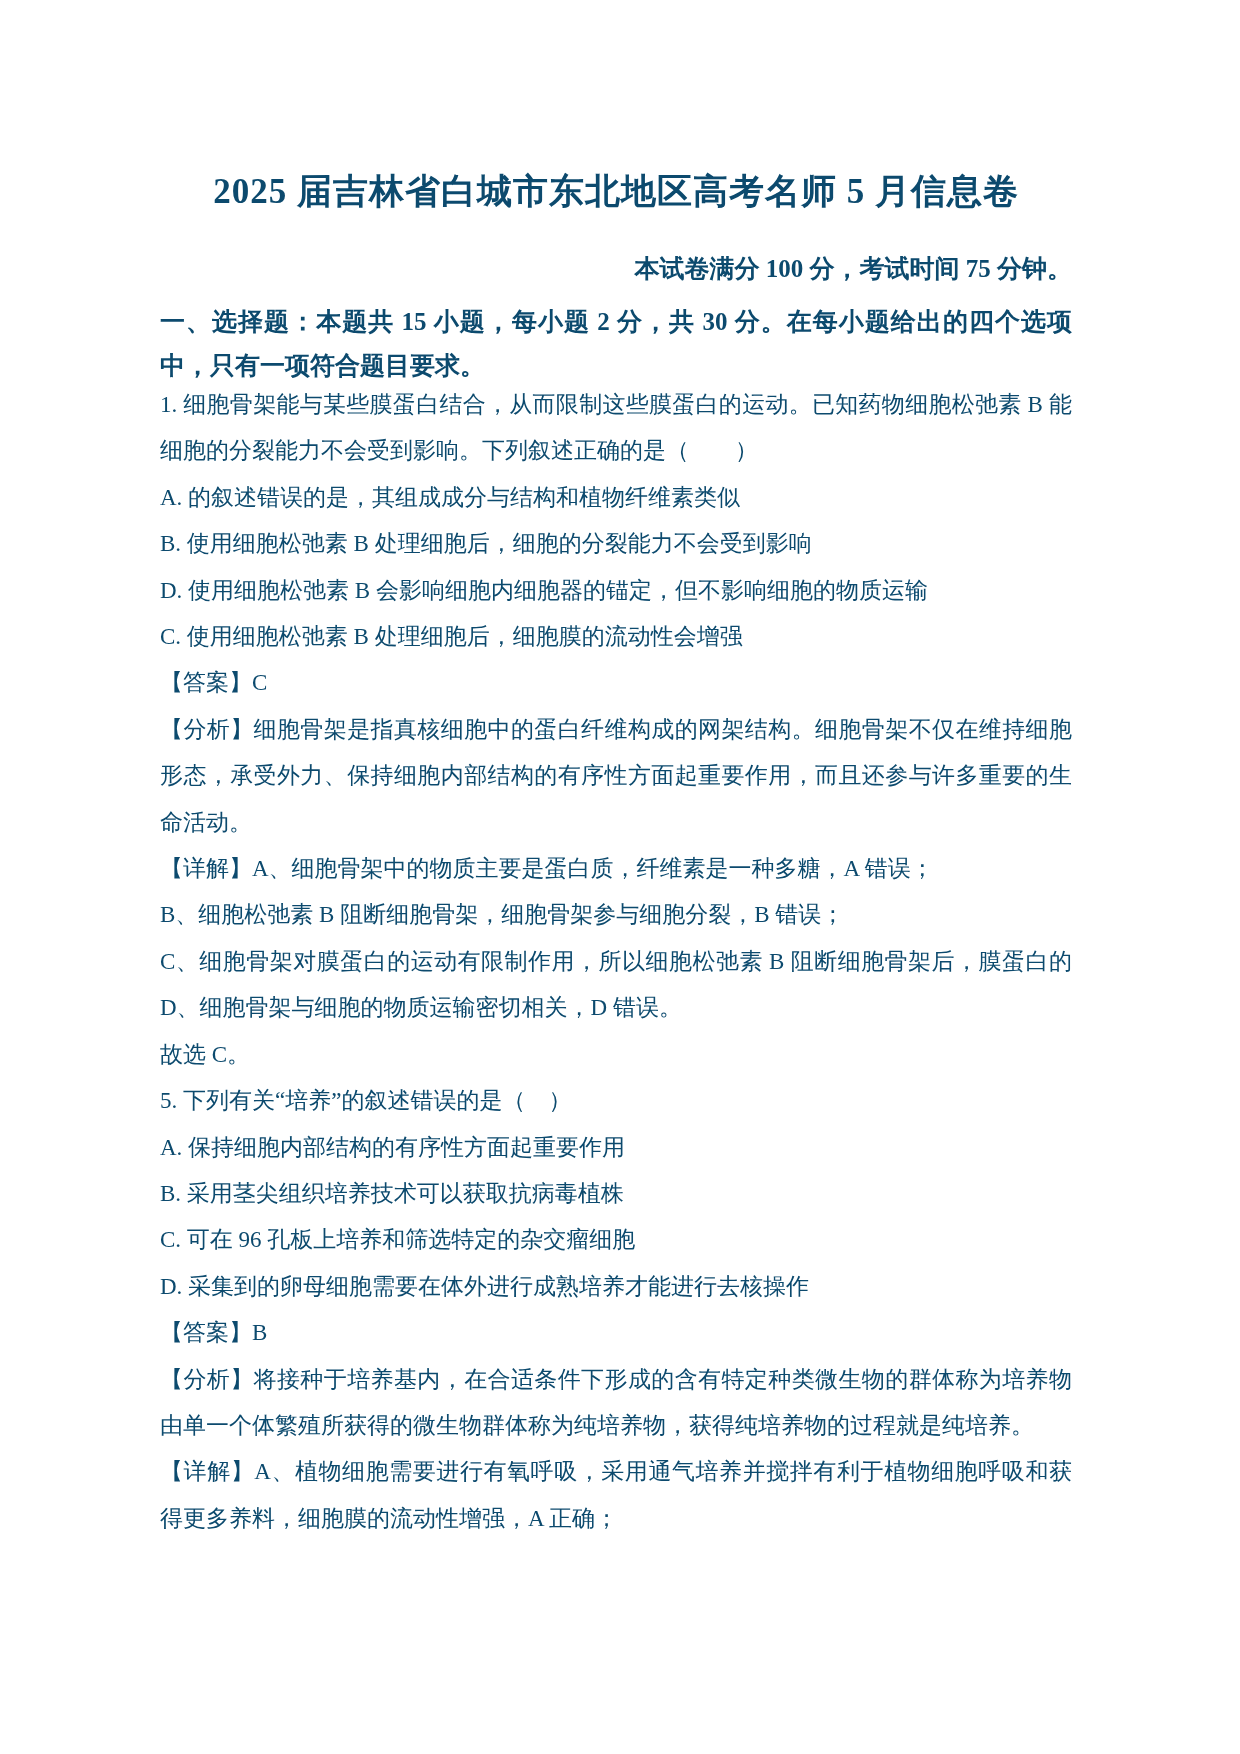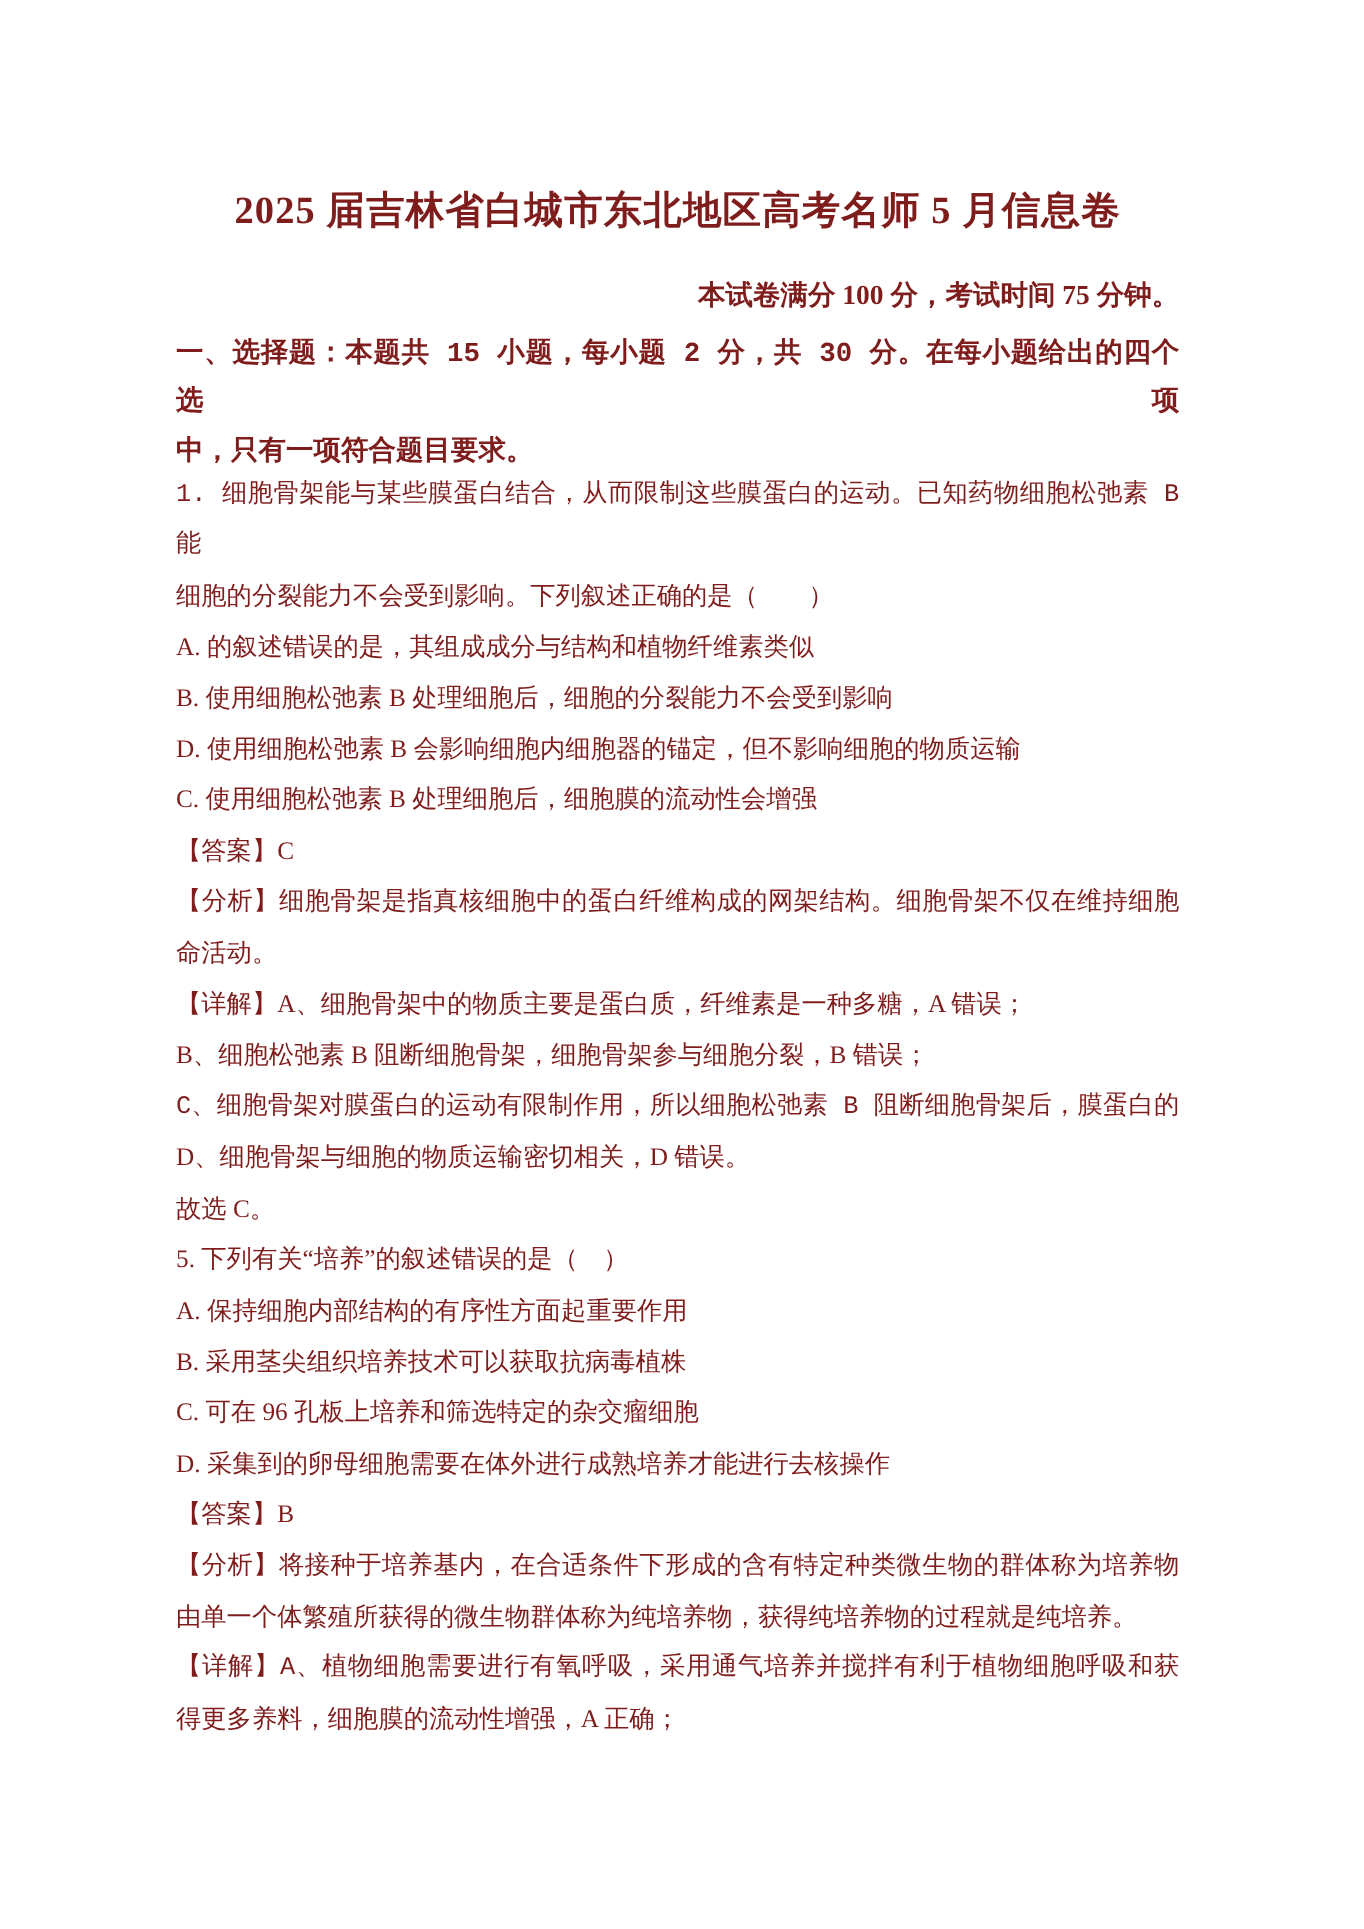--- a/index.html
+++ b/index.html
@@ -5,21 +5,21 @@
   html, body {
     margin: 0;
     padding: 0;
     background: #ffffff;
   }
   .page {
     position: relative;
     width: 1240px;
     height: 1754px;
     background: #ffffff;
-    color: #7f1d1d;
+    color: #0c4a6e;
     font-family: "Liberation Serif", "DejaVu Serif", serif;
     overflow: hidden;
   }
   .content {
     position: absolute;
     left: 160px;
     top: 168px;
     width: 912px;
   }
   .doc-title {
@@ -51,21 +51,20 @@
   .line {
     line-height: 46.4px;
     white-space: nowrap;
   }
   
   .j {
     white-space: normal;
     text-align: justify;
     text-align-last: justify;
     text-justify: inter-character;
-    font-family: Liberation Mono, monospace;
   }
 </style>
 </head>
 <body>
 
 <div class="page">
   <div class="content">
 
     <div class="doc-title">2025 届吉林省白城市东北地区高考名师 5 月信息卷</div>
 
@@ -78,20 +77,21 @@
 
     <div class="body-text">
       <div class="line j">1. 细胞骨架能与某些膜蛋白结合，从而限制这些膜蛋白的运动。已知药物细胞松弛素 B 能</div>
       <div class="line">细胞的分裂能力不会受到影响。下列叙述正确的是（　　）</div>
       <div class="line">A. 的叙述错误的是，其组成成分与结构和植物纤维素类似</div>
       <div class="line">B. 使用细胞松弛素 B 处理细胞后，细胞的分裂能力不会受到影响</div>
       <div class="line">D. 使用细胞松弛素 B 会影响细胞内细胞器的锚定，但不影响细胞的物质运输</div>
       <div class="line">C. 使用细胞松弛素 B 处理细胞后，细胞膜的流动性会增强</div>
       <div class="line">【答案】C</div>
       <div class="line j">【分析】细胞骨架是指真核细胞中的蛋白纤维构成的网架结构。细胞骨架不仅在维持细胞</div>
+      <div class="line j">形态，承受外力、保持细胞内部结构的有序性方面起重要作用，而且还参与许多重要的生</div>
       <div class="line">命活动。</div>
       <div class="line">【详解】A、细胞骨架中的物质主要是蛋白质，纤维素是一种多糖，A 错误；</div>
       <div class="line">B、细胞松弛素 B 阻断细胞骨架，细胞骨架参与细胞分裂，B 错误；</div>
       <div class="line j">C、细胞骨架对膜蛋白的运动有限制作用，所以细胞松弛素 B 阻断细胞骨架后，膜蛋白的</div>
       <div class="line">D、细胞骨架与细胞的物质运输密切相关，D 错误。</div>
       <div class="line">故选 C。</div>
       <div class="line">5. 下列有关“培养”的叙述错误的是（　）</div>
       <div class="line">A. 保持细胞内部结构的有序性方面起重要作用</div>
       <div class="line">B. 采用茎尖组织培养技术可以获取抗病毒植株</div>
       <div class="line">C. 可在 96 孔板上培养和筛选特定的杂交瘤细胞</div>

